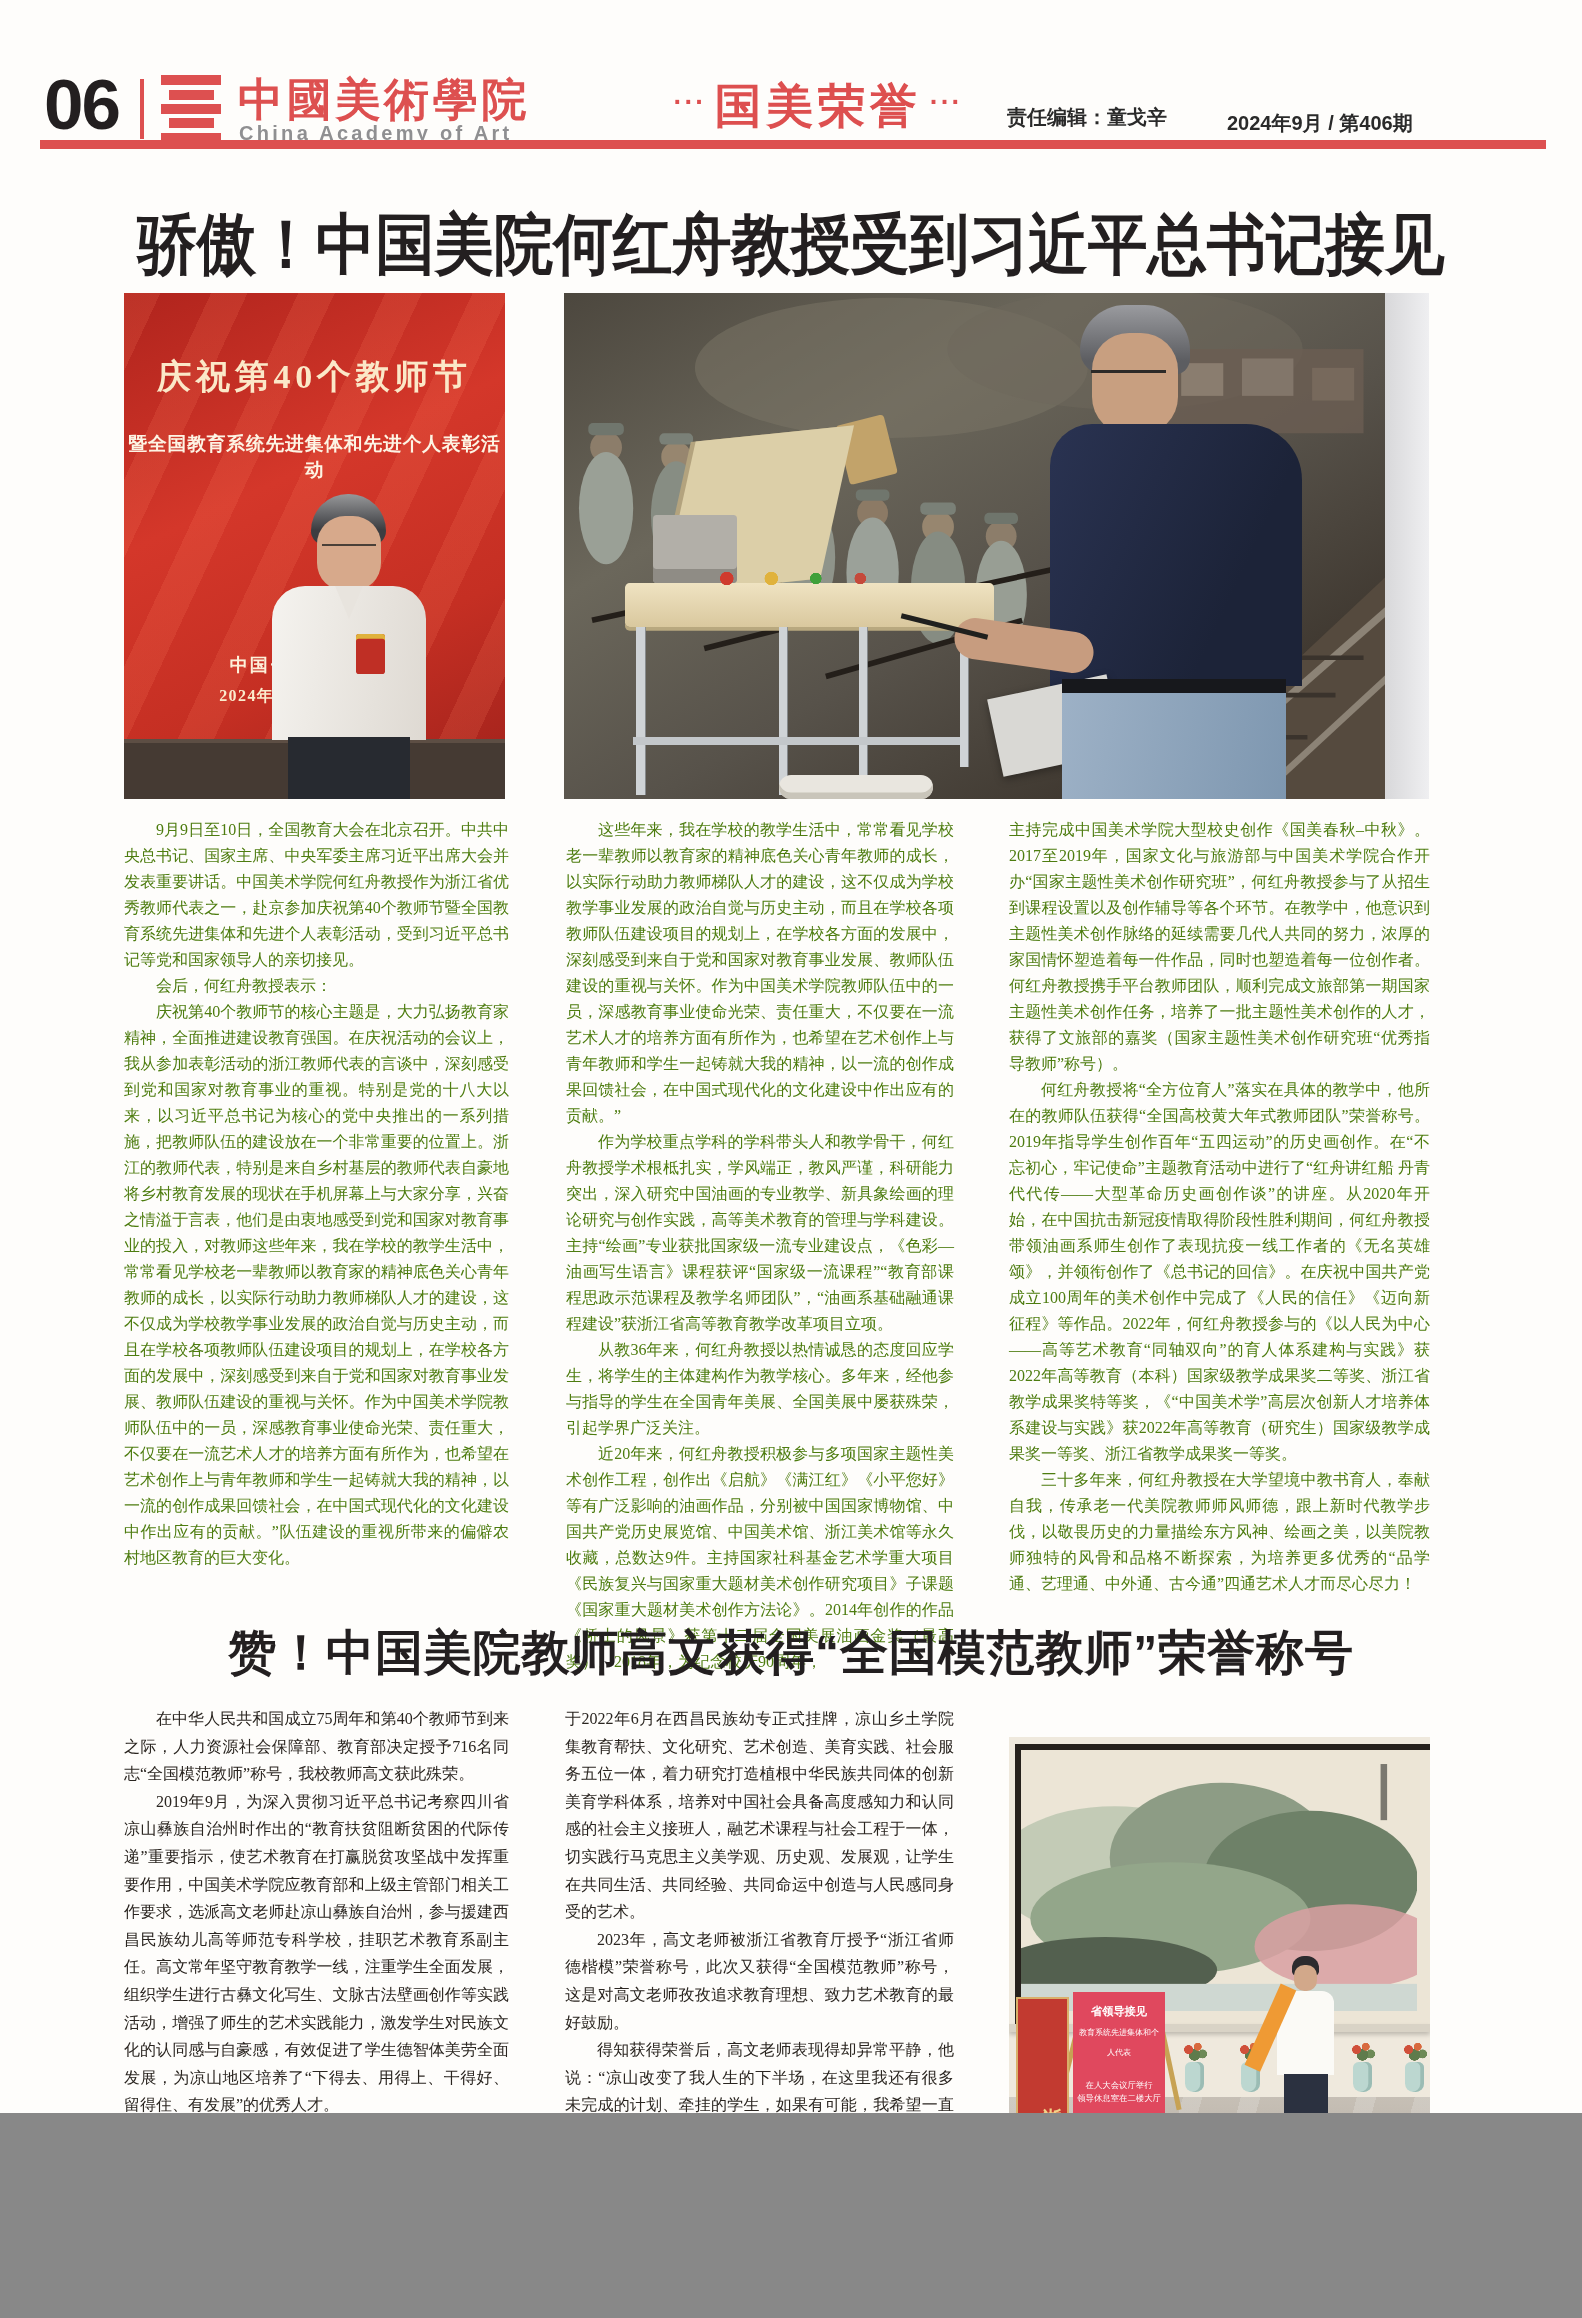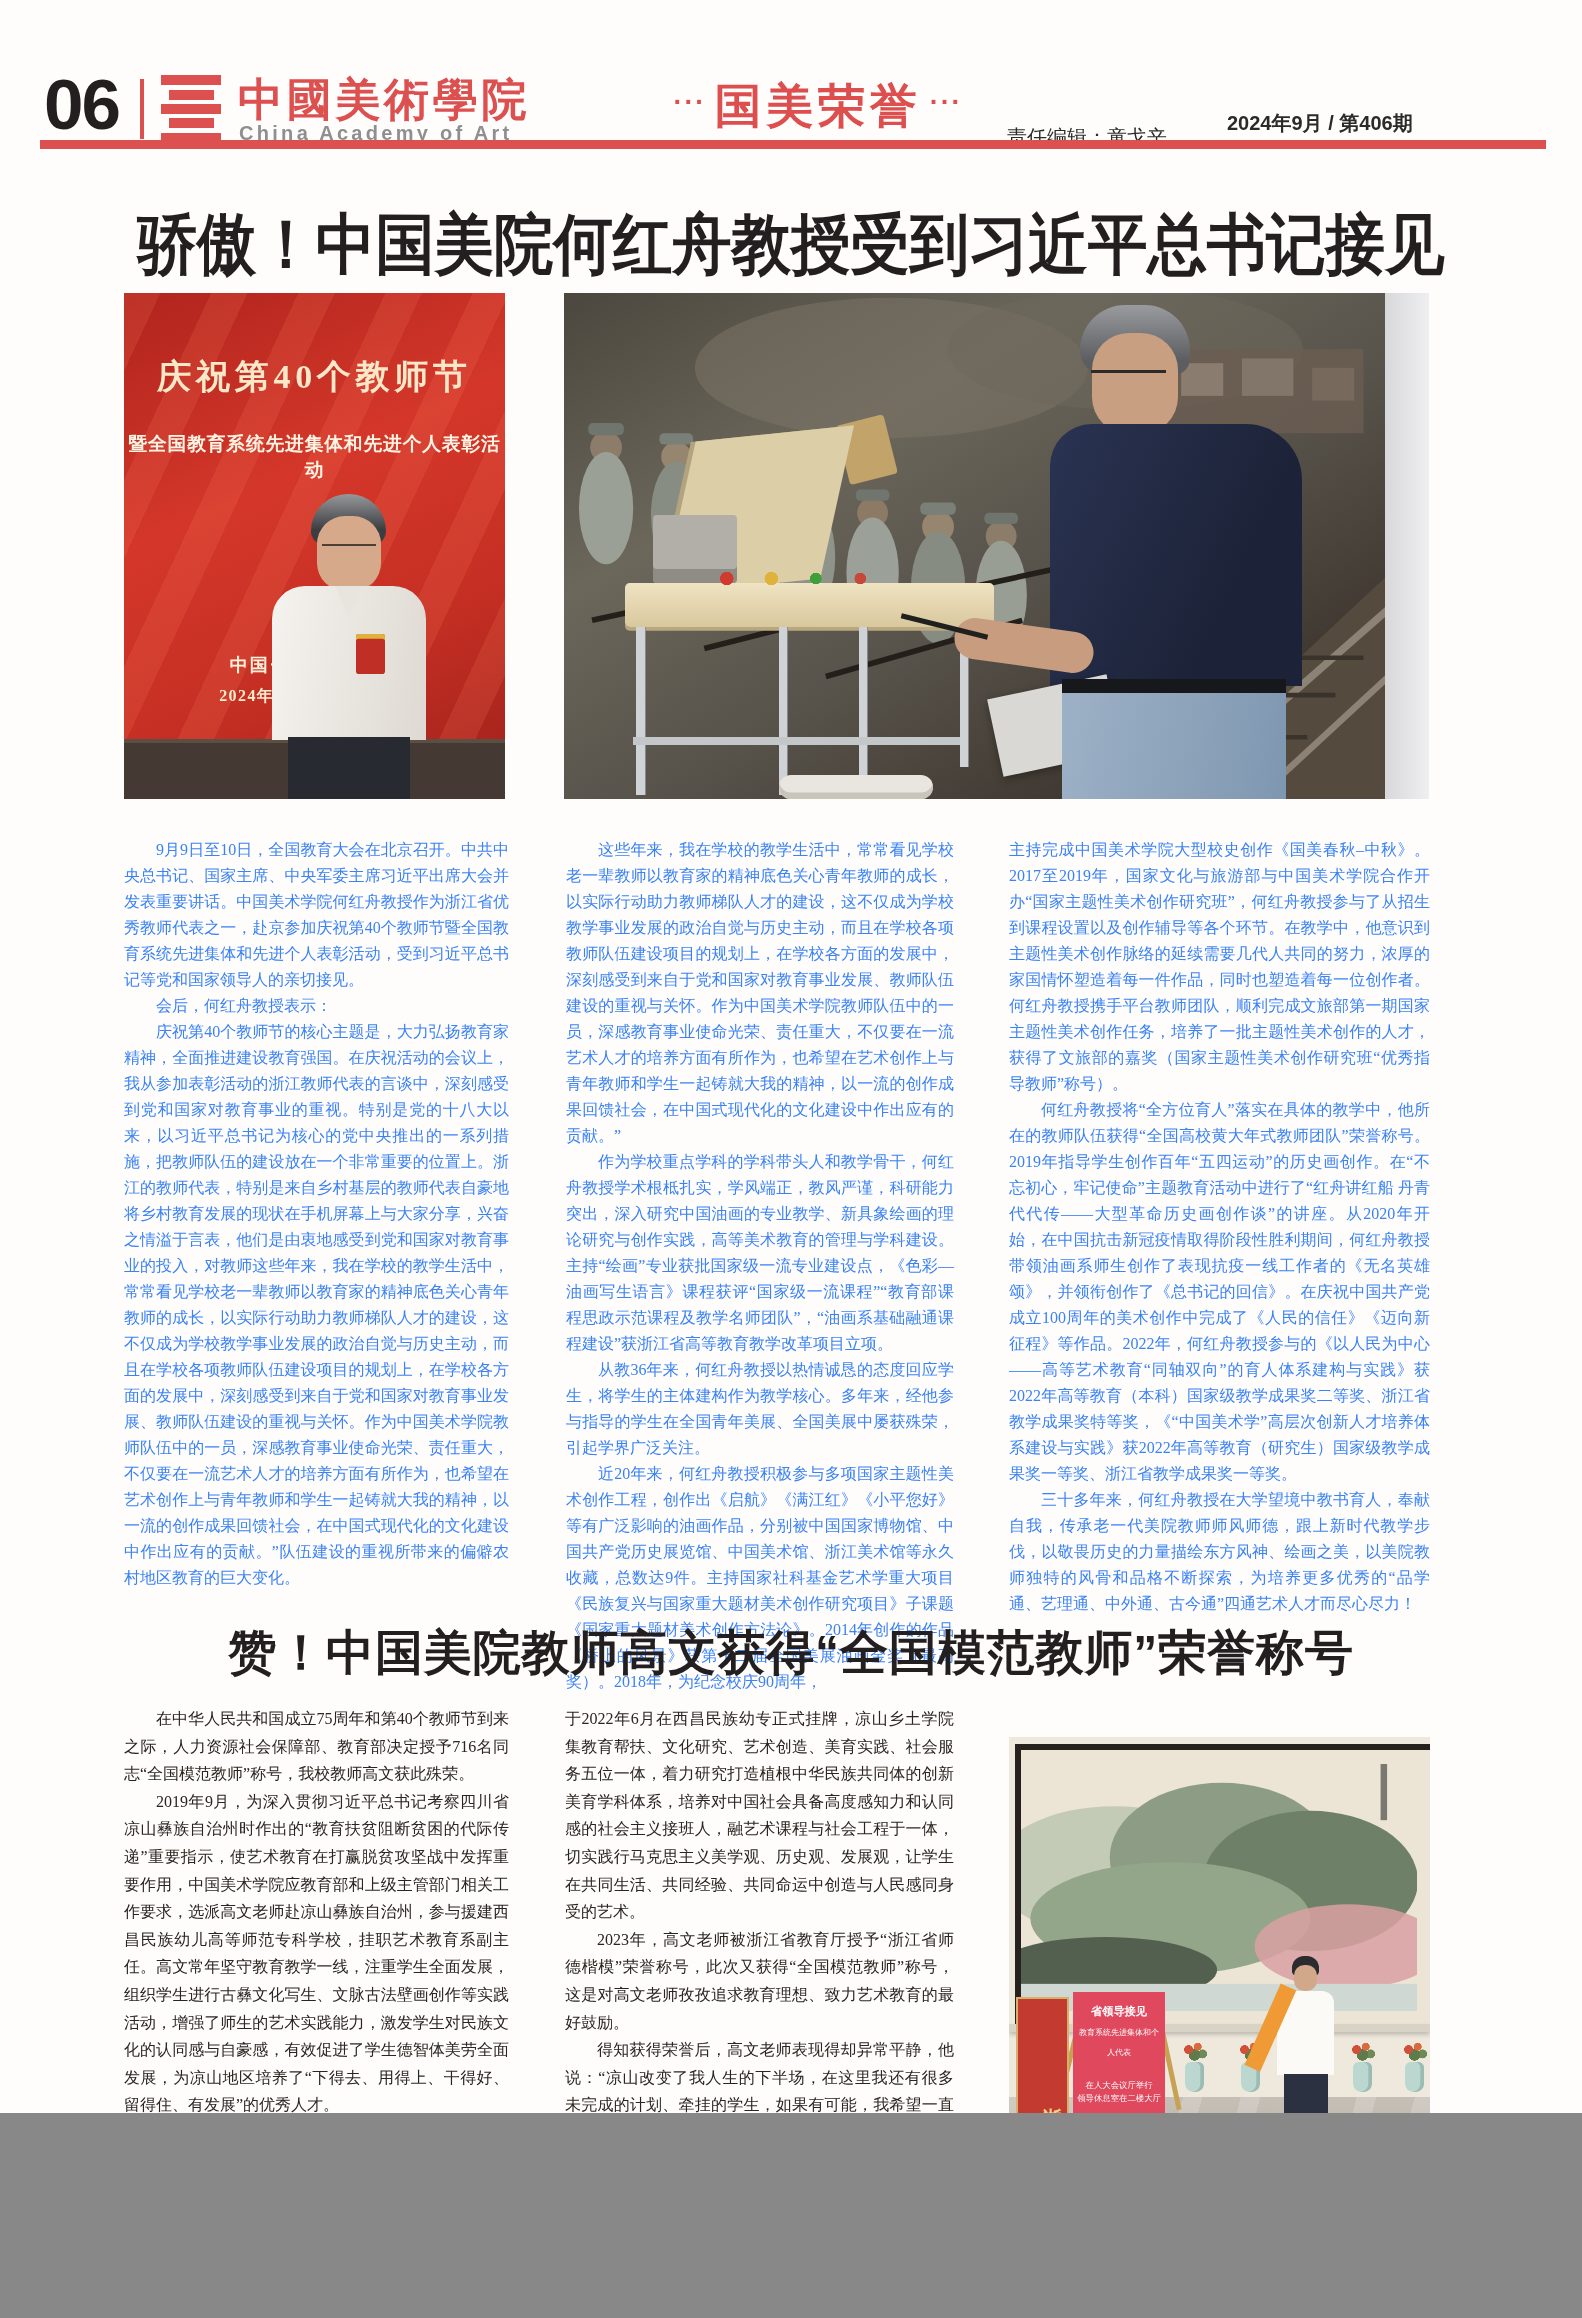--- a/index.html
+++ b/index.html
@@ -17,21 +17,21 @@
   #logo-seal .bar.b4{top:43px;width:45px;left:7.5px;}
   #logo-seal .bar.b5{top:58px;}
   #logo-cn{left:238px;top:70px;font-size:45px;font-weight:700;color:#dd5050;letter-spacing:3.7px;
            font-family:"Liberation Serif","DejaVu Serif",serif;}
   #logo-en{left:239px;top:122px;font-size:20px;font-weight:700;color:#8f8f91;letter-spacing:3.3px;
            font-family:"Liberation Sans","DejaVu Sans",sans-serif;}
   #section-block{left:631px;top:75px;width:374px;text-align:center;color:#dd4f4f;
                  font-family:"Liberation Sans","DejaVu Sans",sans-serif;font-weight:900;}
   #section-block .dots{font-size:27px;vertical-align:11.2px;letter-spacing:1.9px;}
   #section-title{font-size:47px;letter-spacing:4.7px;margin:0 8.4px;}
-  #editor{left:1007px;top:124px;font-size:20px;font-weight:400;color:#2a2a2a;
+  #editor{left:1007px;top:104px;font-size:20px;font-weight:700;color:#2a2a2a;
           font-family:"Liberation Sans","DejaVu Sans",sans-serif;}
   #issue{left:1227px;top:110px;font-size:20px;font-weight:700;color:#2a2a2a;
          font-family:"Liberation Sans","DejaVu Sans",sans-serif;}
   #head-rule{left:40px;top:140px;width:1506px;height:9.3px;background:#dd5050;}
   
   #headline1{left:0;top:200px;width:1582px;text-align:center;}
   #headline1 span{display:inline-block;transform:scaleX(.9);transform-origin:center;
      font-family:"Liberation Sans","DejaVu Sans",sans-serif;font-weight:900;
      font-size:66px;color:#231f20;letter-spacing:0px;white-space:nowrap;}
   
@@ -97,21 +97,21 @@
      background:radial-gradient(circle at 10% 50%,#cf3b2e 0 6.5px,rgba(0,0,0,0) 7px),
                 radial-gradient(circle at 35% 50%,#e0b23c 0 6.5px,rgba(0,0,0,0) 7px),
                 radial-gradient(circle at 60% 50%,#3fa03a 0 5.6px,rgba(0,0,0,0) 6px),
                 radial-gradient(circle at 85% 50%,#c5493b 0 5.6px,rgba(0,0,0,0) 6px);}
   .p2-leg{position:absolute;width:8.4px;height:168px;top:86px;background:#cfd3d6;
           box-shadow:0.9px 0 0 #8b8f93;}
   .p2-shelf{position:absolute;left:8.4px;top:196px;width:327px;height:7.5px;background:#c3c7ca;}
   .p2-roll{position:absolute;left:154px;top:234px;width:154px;height:24px;border-radius:12px;
            background:#e9e6df;box-shadow:inset 0 -6.5px 0 #c9c5ba;}
   
-  .col{font-size:16px;line-height:26px;text-align:justify;color:#3b82f6;margin-top:20px;}
+  .col{font-size:16px;line-height:26px;text-align:justify;color:#4d7c0f;}
   .para{margin:0;text-indent:2em;}
   .cont .para:first-child{text-indent:0;}
   #a1c1{left:124px;top:817px;width:385px;}
   #a1c2{left:566px;top:817px;width:388px;}
   #a1c3{left:1009px;top:817px;width:421px;}
   
   #headline2{left:0;top:1621px;width:1582px;text-align:center;}
   #headline2 span{display:inline-block;font-family:"Liberation Sans","DejaVu Sans",sans-serif;
      font-weight:900;font-size:48px;color:#231f20;letter-spacing:0.9px;white-space:nowrap;}
   

